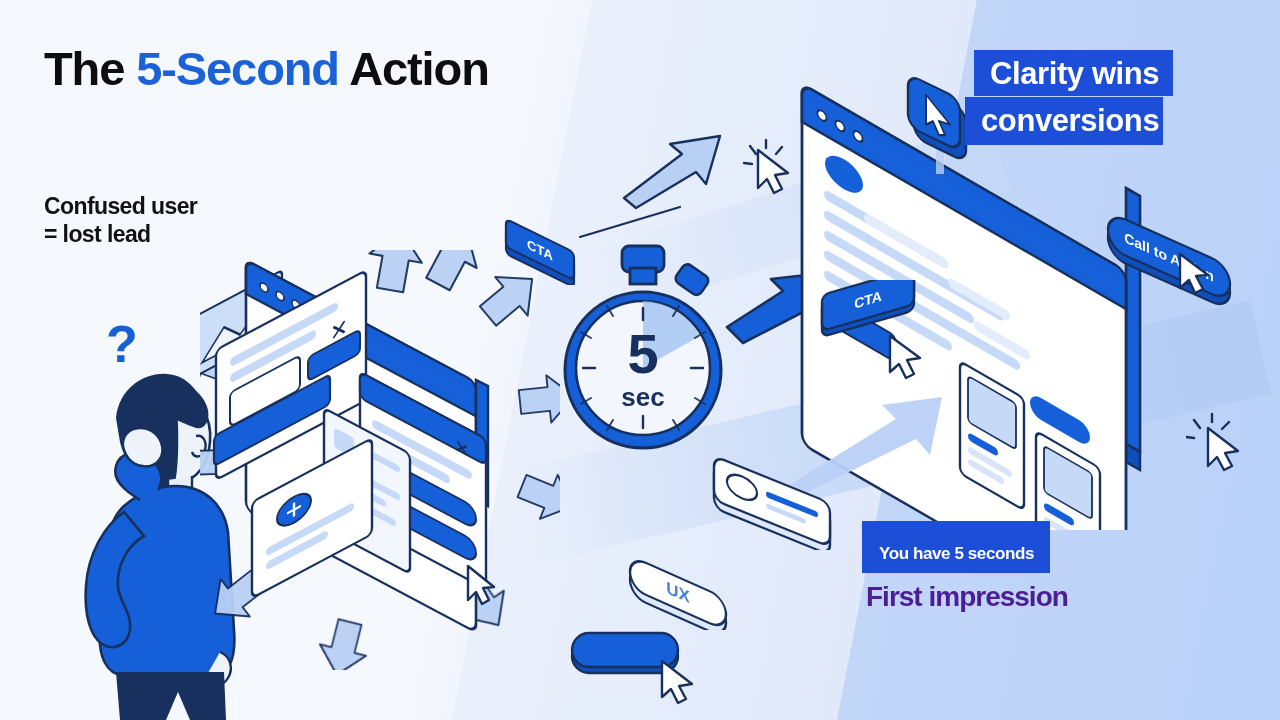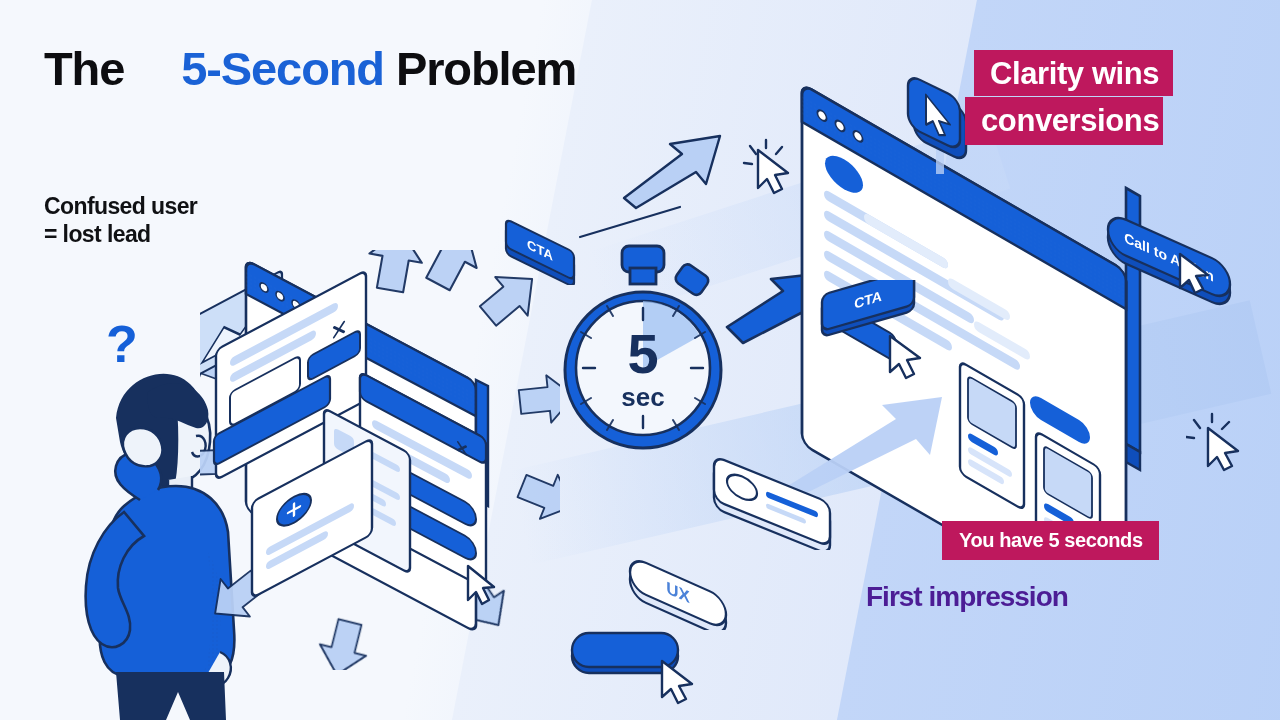--- a/index.html
+++ b/index.html
@@ -41,39 +41,39 @@
     background:linear-gradient(90deg,rgba(190,212,247,0) 0%, #c6d9f8 100%);
     transform:rotate(-18deg); transform-origin:left center; opacity:.7;
   }
 
   
   .headline {
     position:absolute; left:44px; top:42px; width:640px;
     font-size:47px; line-height:1.16; font-weight:bold; color:#0d0d10;
     letter-spacing:-1.1px;
   }
-  .headline .hl { color:#1a62d6;margin-left:45px; }
+  .headline .hl { color:#1a62d6; }
   .subhead {
     position:absolute; left:44px; top:192px; width:360px;
     font-size:23px; line-height:1.22; font-weight:bold; color:#101114;
     letter-spacing:-0.6px;
   }
 
   .badge {
-    position:absolute; background:#be185d; color:#fff; font-weight:bold;
+    position:absolute; background:#1d4ed8; color:#fff; font-weight:bold;
     letter-spacing:-0.4px;
   }
   .badge-tr-1 {
     left:974px; top:50px; padding:7px 14px 6px 16px; font-size:31px; line-height:1.08;
   }
   .badge-tr-2 {
     left:965px; top:97px; padding:7px 4px 8px 16px; font-size:31px; line-height:1.08;
   }
   .badge-br {
-    left:942px; top:521px; padding:8px 16px 9px 17px; font-size:20px; line-height:1.1;
+    left:862px; top:521px; padding:24px 16px 9px 17px; font-size:17px; line-height:1.1;
   }
   .br-text {
     position:absolute; left:866px; top:580px; width:400px;
     font-size:28px; line-height:1.2; font-weight:bold; color:#4c1d95;
     letter-spacing:-1px; text-align:left;
   }
 
   svg { display:block; }
   .abs { position:absolute; }
 </style>
@@ -388,21 +388,21 @@
 
   <svg class="abs" style="left:566px; top:625px;" width="150" height="90" viewBox="0 0 150 90">
     <rect x="6" y="14" width="106" height="34" rx="17" fill="#0f4ebb" stroke="#17305e" stroke-width="2.4"></rect>
     <rect x="6" y="8" width="106" height="34" rx="17" fill="#1560d8" stroke="#17305e" stroke-width="2.4"></rect>
     <g transform="translate(96,36)">
       <path d="M0 0 L0 36 L9 28 L16 42 L24 38 L17 25 L30 23 Z" fill="#ffffff" stroke="#17305e" stroke-width="2.4" stroke-linejoin="round"></path>
     </g>
   </svg>
 
   <div class="headline">
-    <span>The </span><span class="hl">5-Second</span><span> Problem</span><br>
+    <span>The </span><span class="hl">5-Second</span><span> Action</span><br>
   </div>
 
   <div class="subhead">
     <span>Confused user</span><br>
     <span>= lost lead</span>
   </div>
 
   <div class="badge badge-tr-1">Clarity wins</div>
   <div class="badge badge-tr-2">conversions</div>
 

